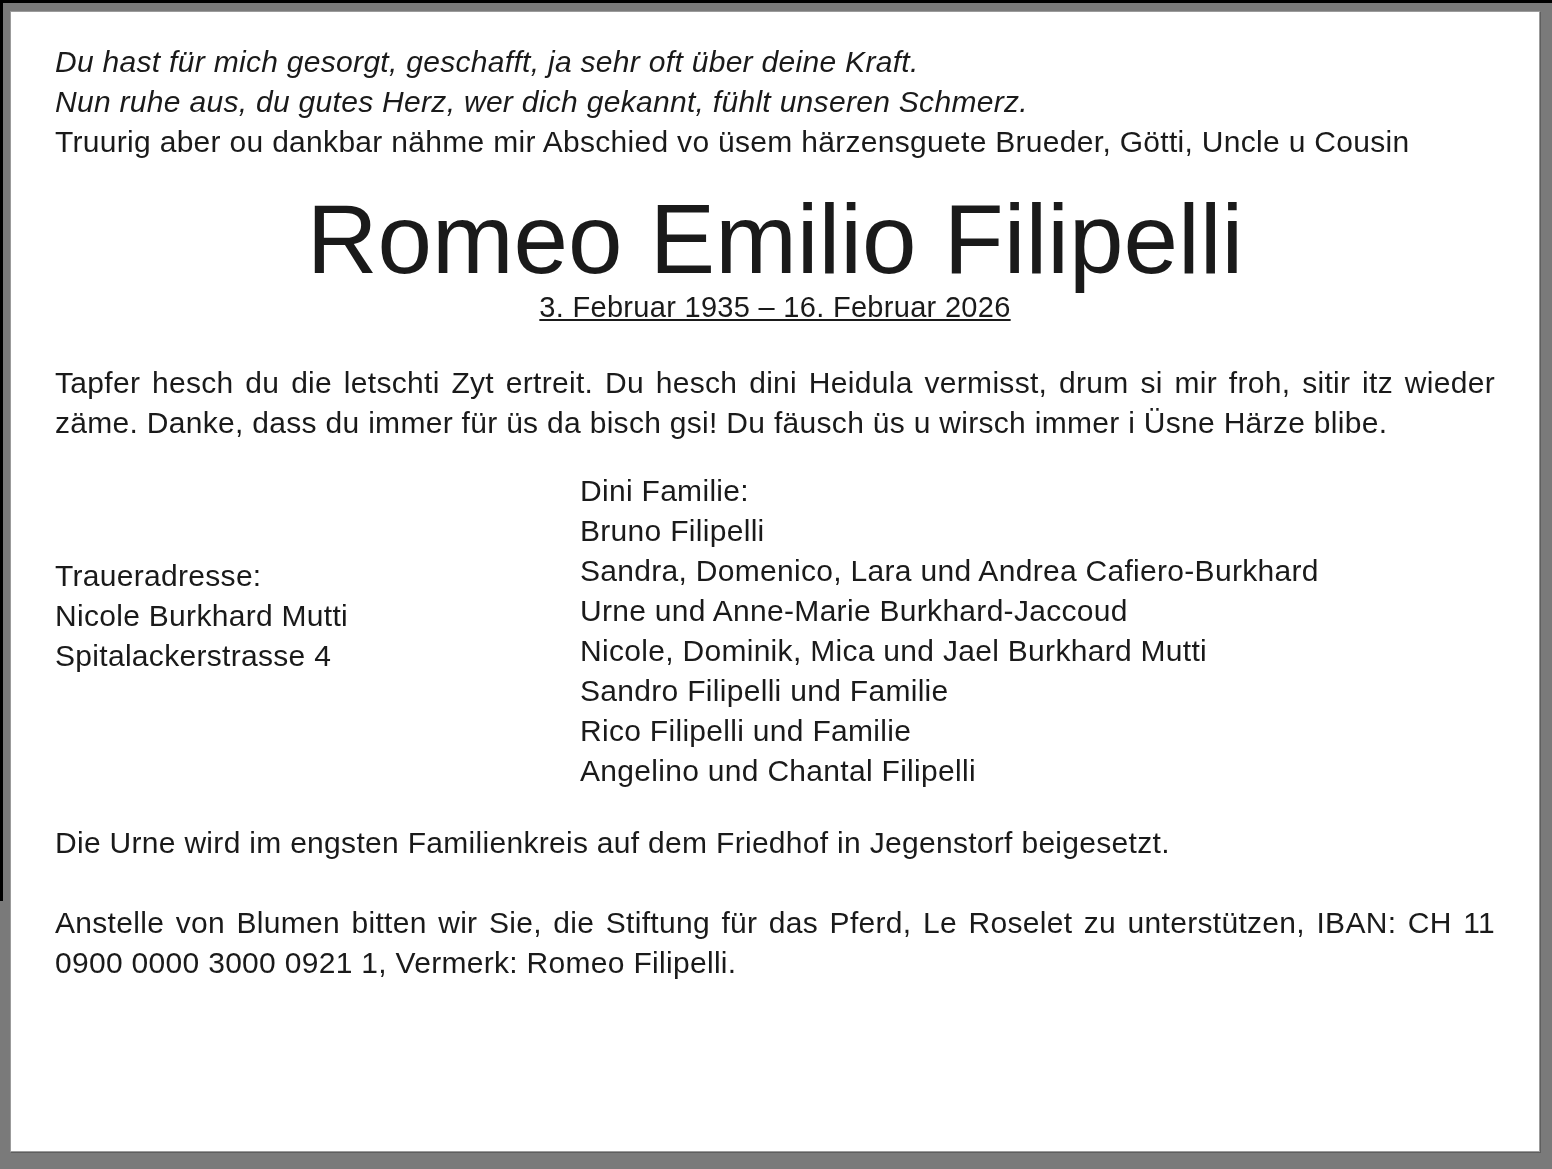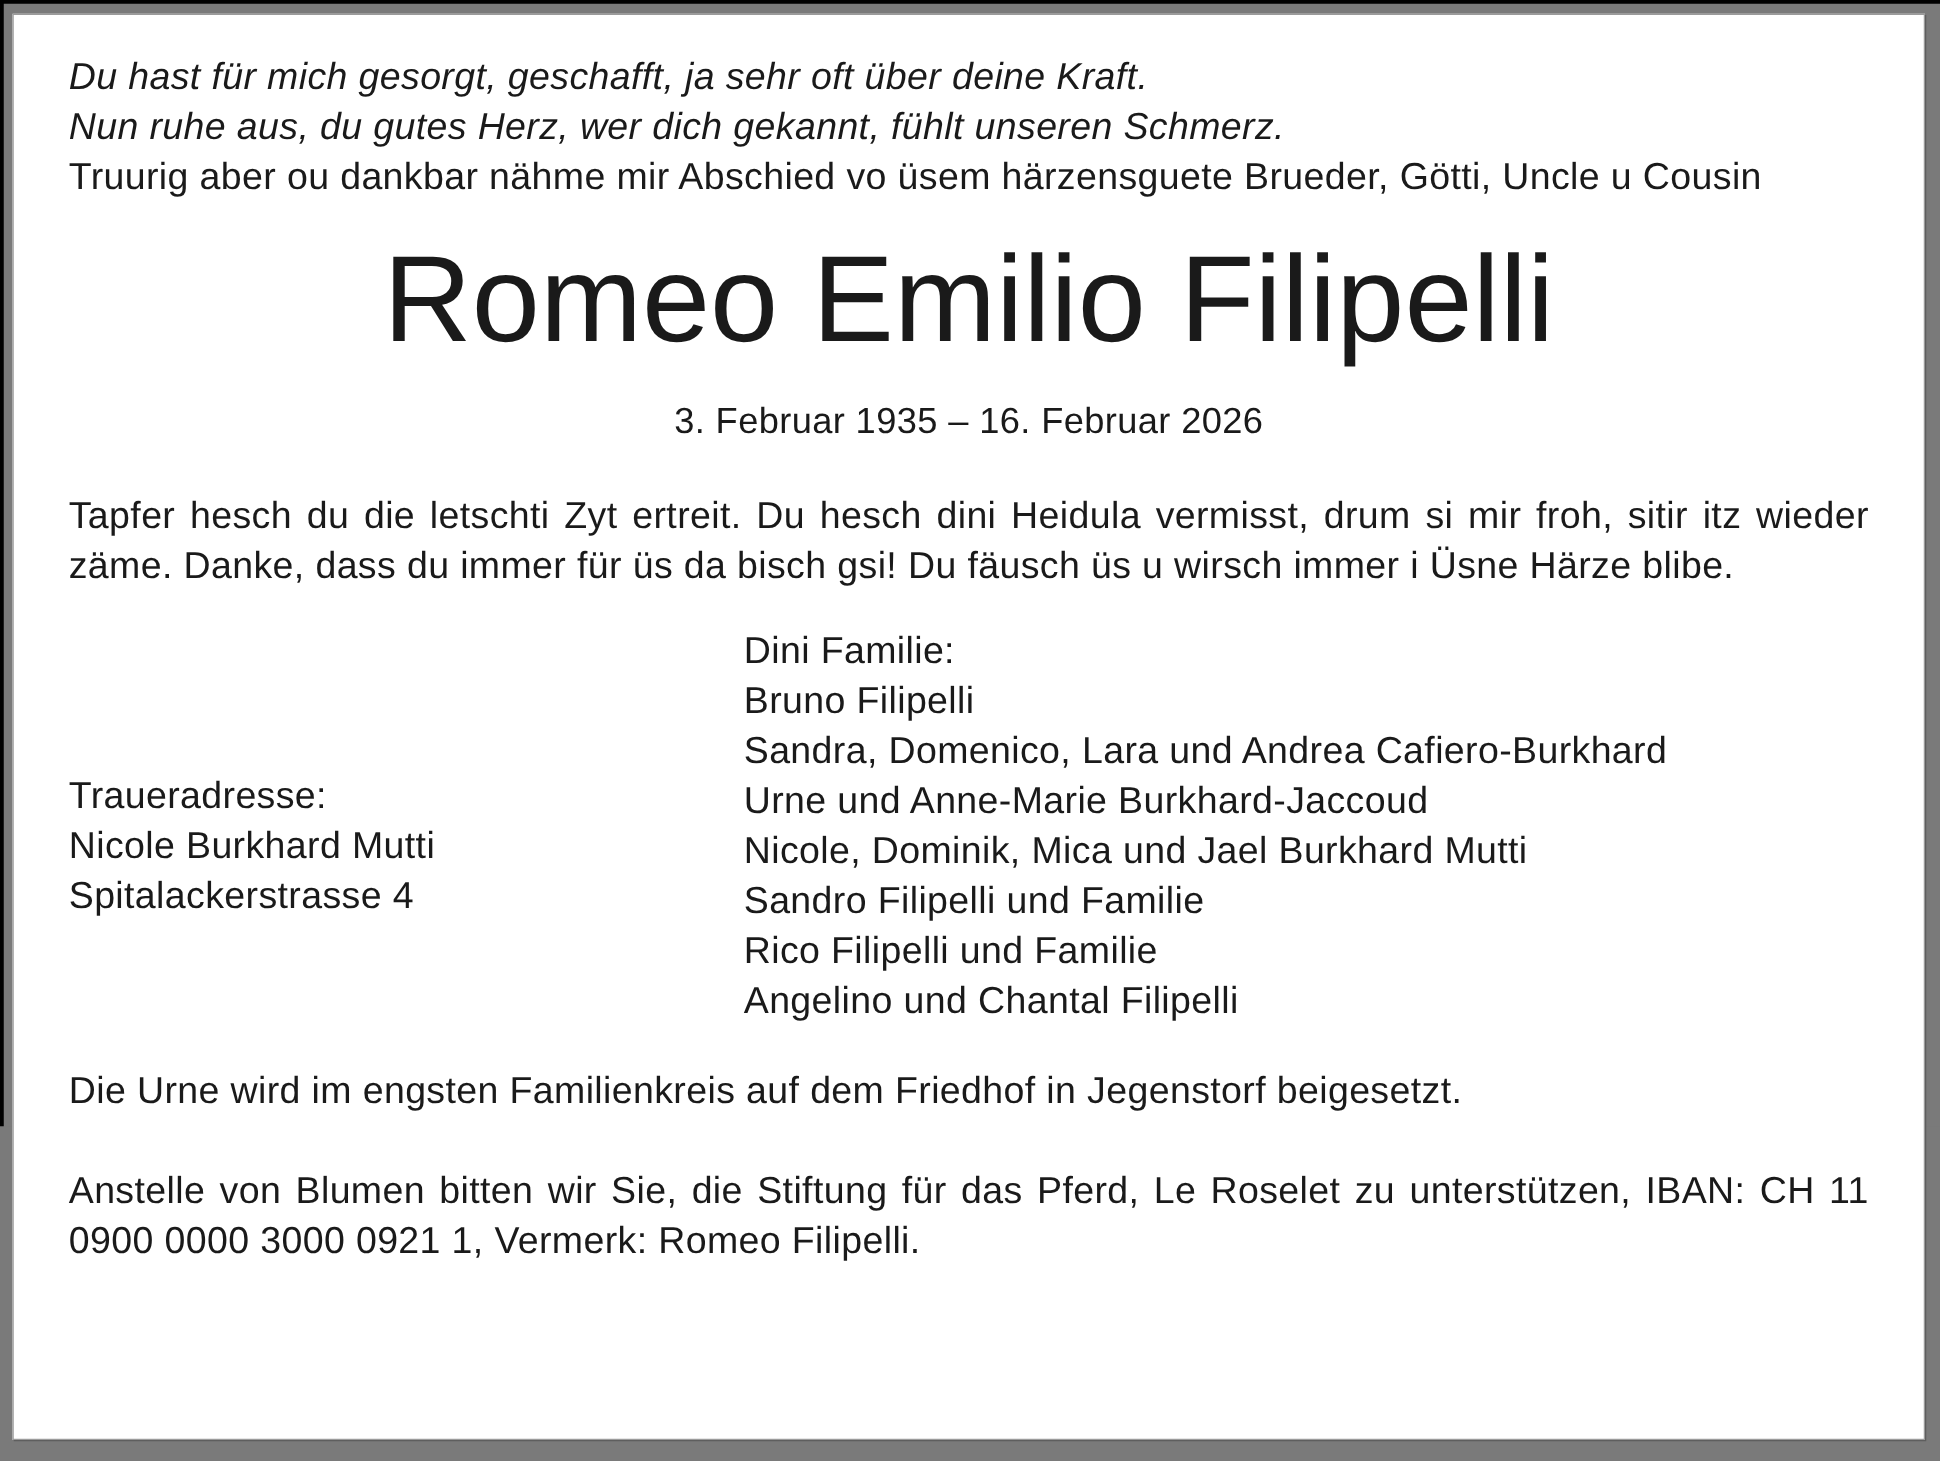--- a/index.html
+++ b/index.html
@@ -45,42 +45,41 @@
   .deceased-name {
     margin-top: 30px;
     text-align: center;
     font-size: 98px;
     line-height: 95px;
     font-weight: 400;
     letter-spacing: 0px;
     white-space: nowrap;
   }
   .life-dates {
-    margin-top: 30px;
     text-align: center;
     font-size: 29px;
+    text-decoration: underline;
   }
   .tribute {
     margin-top: 36px;
     text-align: justify;
     text-align-last: left;
   }
   .columns {
     margin-top: 28px;
     display: flex;
     align-items: flex-start;
   }
   .mourning-address {
     width: 525px;
     flex: 0 0 525px;
-    margin-top: 116px; 
+    margin-top: 85px; 
   }
   .family-list {
     flex: 1 1 auto;
-    margin-left: 15px;
   }
   .burial-note {
     margin-top: 32px;
   }
   .donation-note {
     margin-top: 40px;
     text-align: justify;
     text-align-last: left;
   }
   .line { display: block; }

